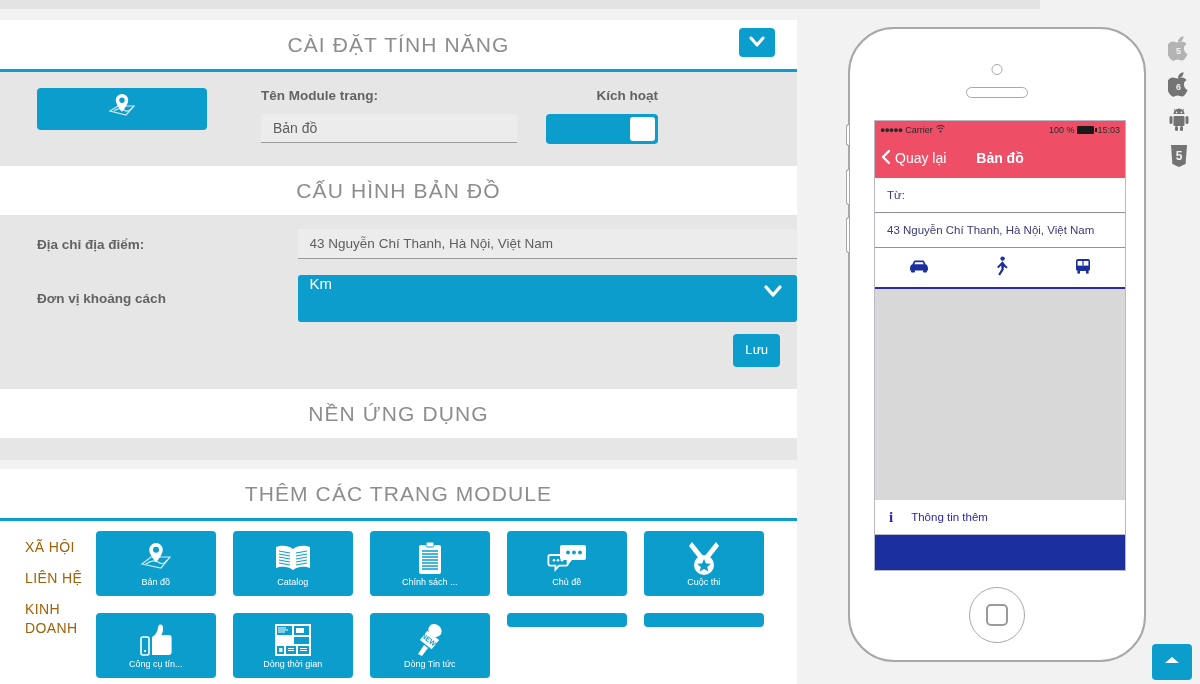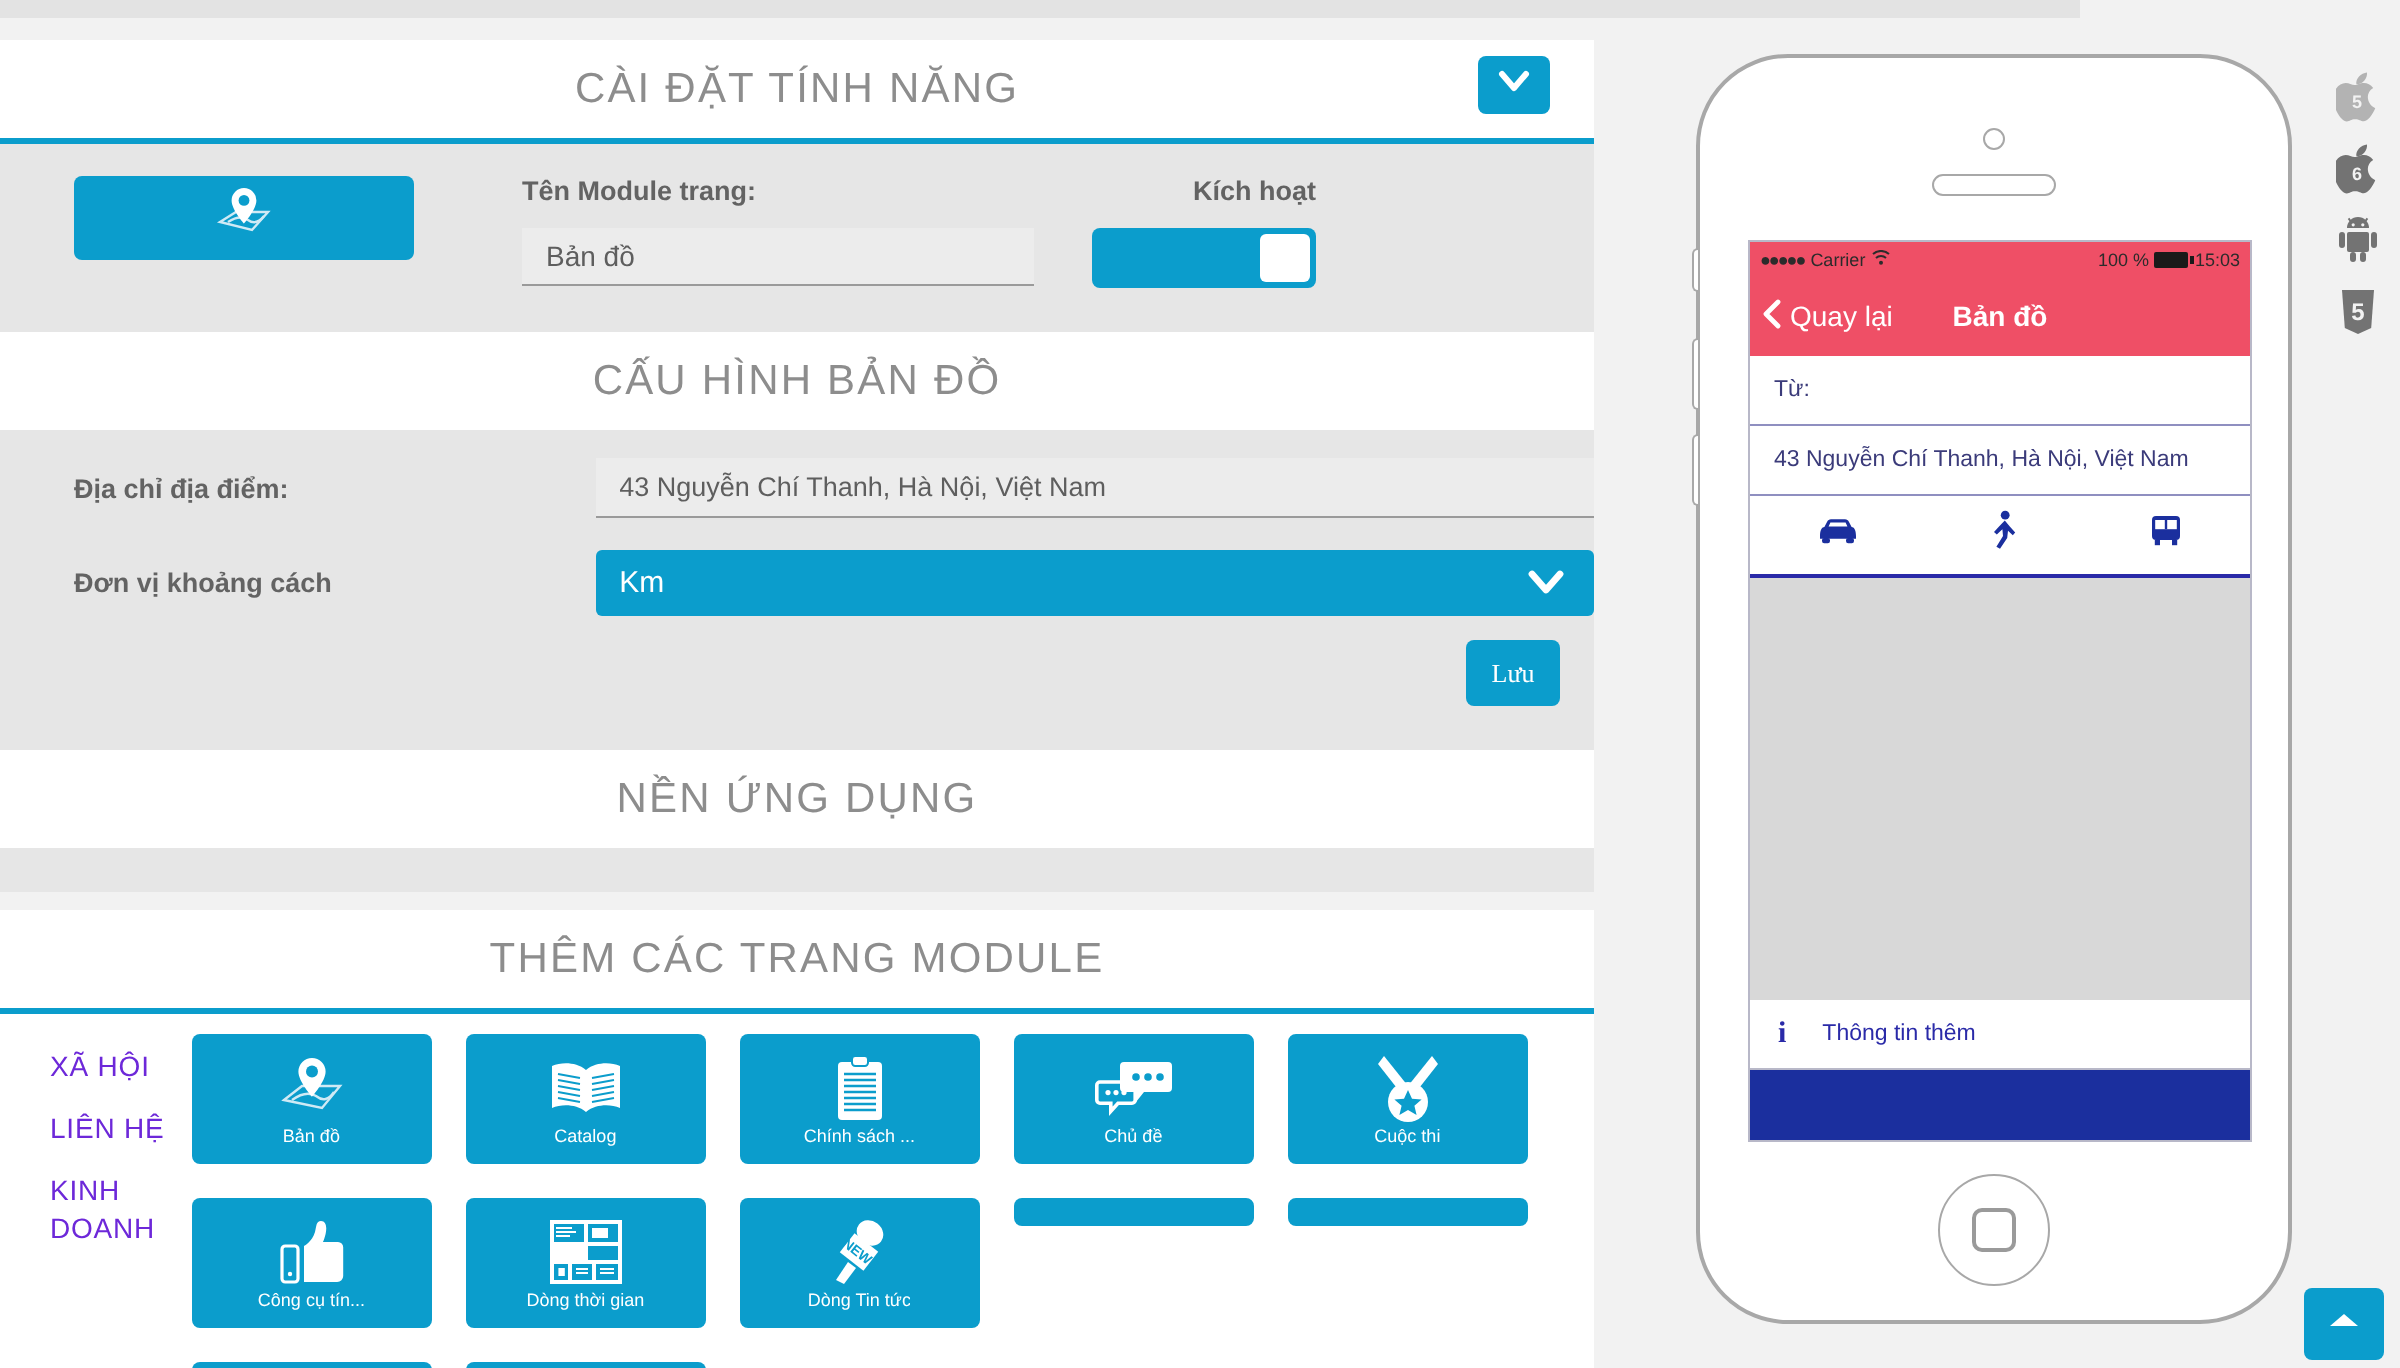--- a/index.html
+++ b/index.html
@@ -71,47 +71,47 @@
   
   .cfg-row { display: flex; align-items: center; padding: 0 0 0 17px; }
   .cfg-lbl { width: 262px; color: #636363; font-size: 13.5px; font-weight: bold; }
   .addr-input {
     width: 502px; height: 30px; background: #ececec;
     border: none; border-bottom: 1px solid #9a9a9a;
     color: #5e5e5e; font-size: 13.5px; padding: 0 12px;
     font-family: "Liberation Sans", sans-serif;
   }
   .sel {
-    width: 502px; height: 33px; background: #0b9dcc; border-radius: 3px;
-    color: #fff; font-size: 15px; display: flex; align-items: center;
+    width: 502px; height: 47px; background: #0b9dcc; border-radius: 3px;
+    color: #fff; font-size: 15px; display: flex; 
     padding: 0 12px; position: relative; cursor: pointer;
   }
   .sel .chev { position: absolute; right: 14px; top: 7px; }
   .save-wrap { display: flex; justify-content: flex-end; padding: 12px 17px 22px 0; }
   .save-btn {
     width: 47px; height: 33px; background: #0b9dcc; border-radius: 4px;
     color: #fff; font-size: 13px; display: flex; align-items: center;
     justify-content: center; border: none; cursor: pointer;
-    font-family: Liberation Serif, serif;
+    font-family: Liberation Mono, monospace;
   }
 
   .collapse-btn {
     position: absolute; right: 22px; top: 8px;
     width: 36px; height: 29px; background: #0b9dcc; border-radius: 4px;
     display: flex; align-items: center; justify-content: center; cursor: pointer;
   }
 
   .thin-grey { height: 22px; background: #e6e6e6; width: 797px; }
   .gap { height: 9px; background: #f2f2f2; width: 797px; }
 
   
   .mod-body { display: flex; background: #fff; width: 797px; }
   .mod-side { width: 222px; padding-top: 11px; }
   .side-item {
-    color: #6d28d9; font-size: 14px; letter-spacing: .4px;
+    color: #a16207; font-size: 14px; letter-spacing: .4px;
     padding: 6px 0 6px 25px; line-height: 1.35; cursor: pointer;
   }
   .side-item.active {
     background: #0b9dcc; color: #fff; position: relative; width: 200px;
     padding: 5px 0 5px 25px;
   }
   .side-item.active::after {
     content: ""; position: absolute; right: -17px; top: 0;
     border-top: 14px solid transparent; border-bottom: 14px solid transparent;
     border-left: 17px solid #0b9dcc;

